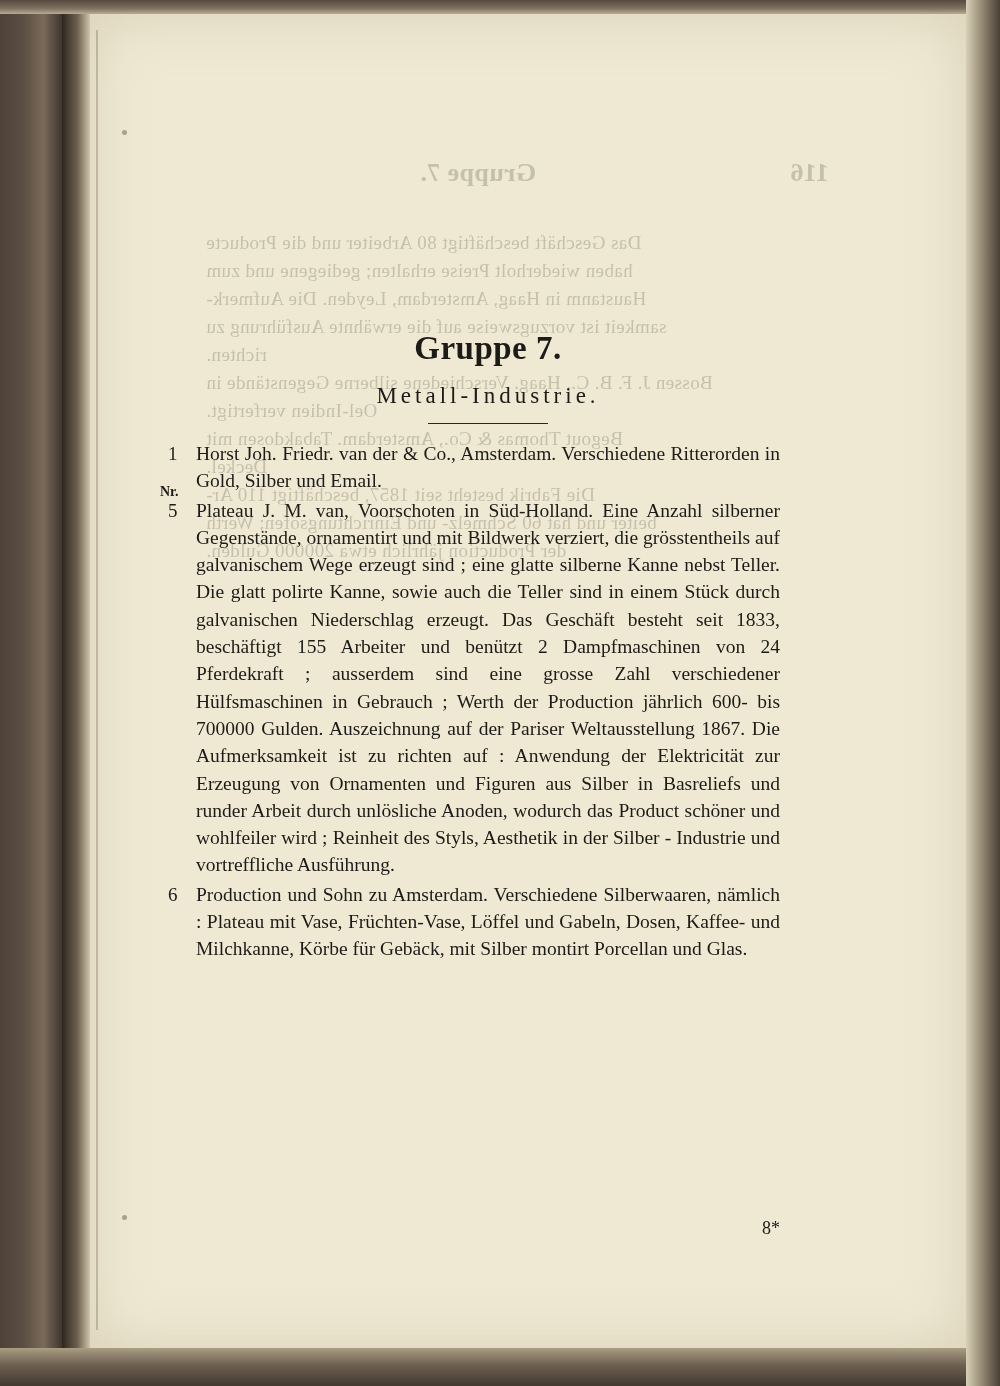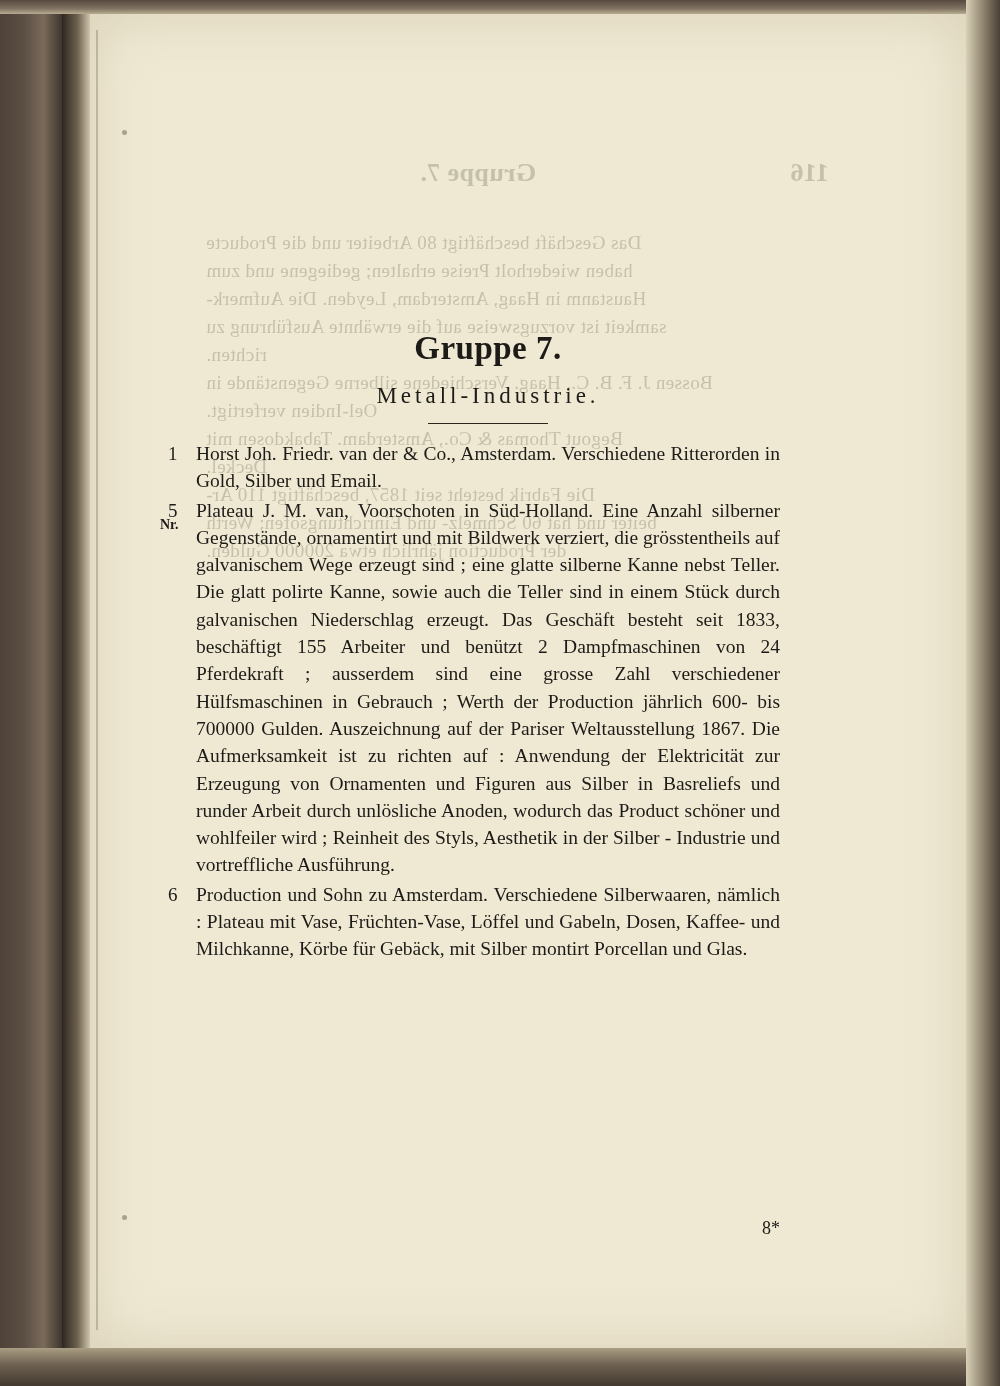--- a/index.html
+++ b/index.html
@@ -104,21 +104,20 @@
     height: 1px;
     background: #2a261f;
     margin: 14px auto 16px auto;
   }
   .nr-label {
     position: absolute;
     left: -36px;
     top: 154px;
     font-size: 14px;
     font-weight: bold;
-    margin-top: 33px;
   }
   .entry {
     position: relative;
     margin-bottom: 2px;
     font-size: 19.5px;
     line-height: 1.40;
     text-align: justify;
   }
   .entry .num {
     position: absolute;

